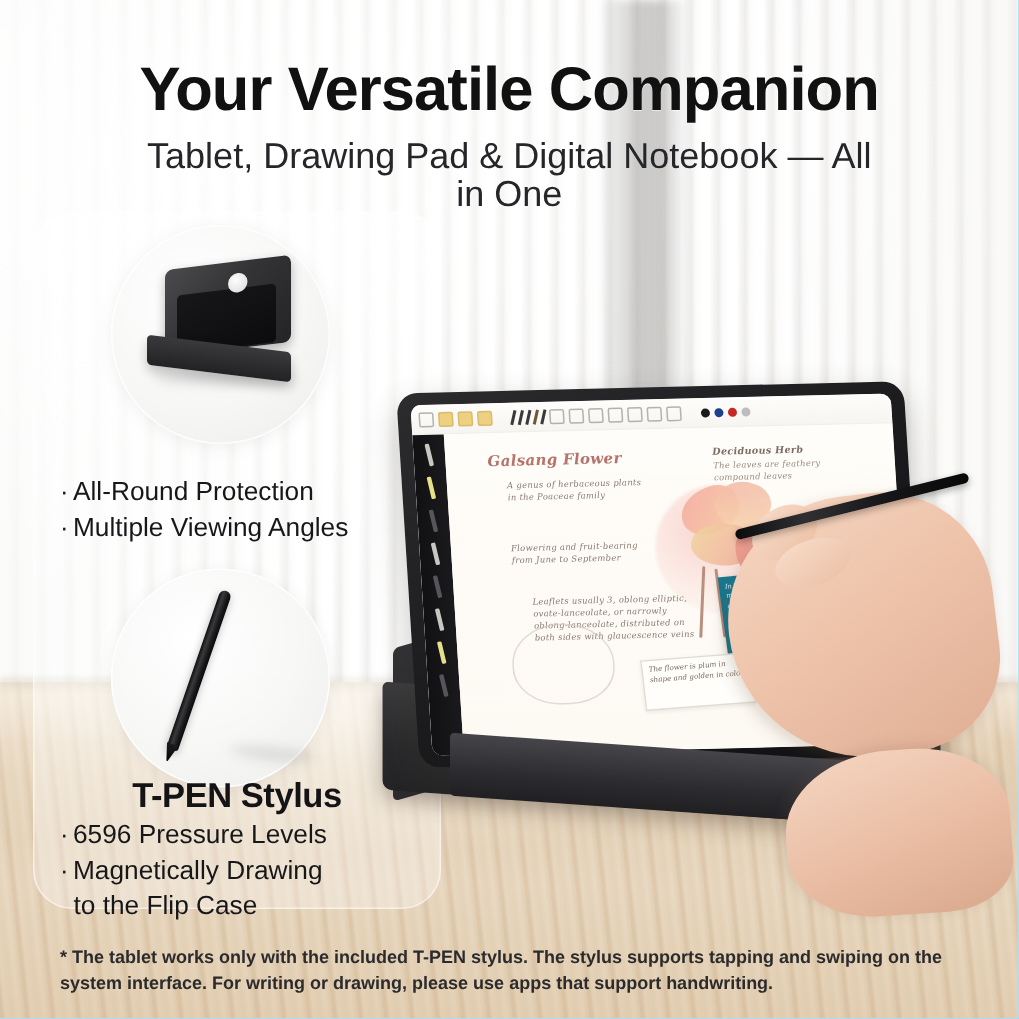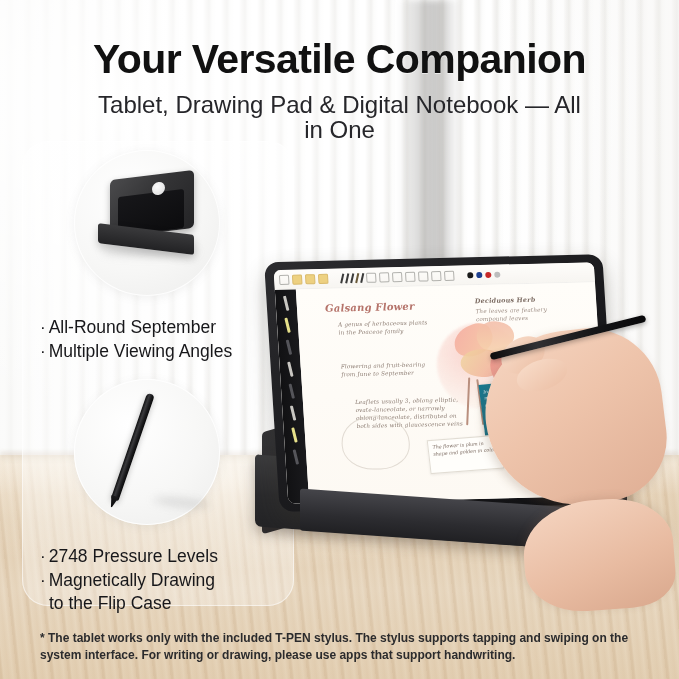--- a/index.html
+++ b/index.html
@@ -408,25 +408,26 @@
   </div>
 
   <div class="badge" id="badge-pen"></div>
   <div class="pen-wrap">
     <span class="pen-shadow"></span>
     <span class="pen-body"></span>
     <span class="pen-tip"></span>
   </div>
 
   <div class="feat-list" id="list-case">
-    <div class="li"><span class="dot">·</span><span>All-Round September</span></div>
+    <div class="li"><span class="dot">·</span><span>All-Round Protection</span></div>
     <div class="li"><span class="dot">·</span><span>Multiple Viewing Angles</span></div>
   </div>
 
+  <div class="feat-title" id="title-pen">T-PEN Stylus</div>
   <div class="feat-list" id="list-pen">
-    <div class="li"><span class="dot">·</span><span>2748 Pressure Levels</span></div>
+    <div class="li"><span class="dot">·</span><span>6596 Pressure Levels</span></div>
     <div class="li"><span class="dot">·</span><span>Magnetically Drawing</span></div>
     <div class="li wrap"><span>to the Flip Case</span></div>
   </div>
 
   <div class="footnote">* The tablet works only with the included T-PEN stylus. The stylus supports tapping and swiping on the system interface. For writing or drawing, please use apps that support handwriting.</div>
 
 </div>
 
 </body></html>

